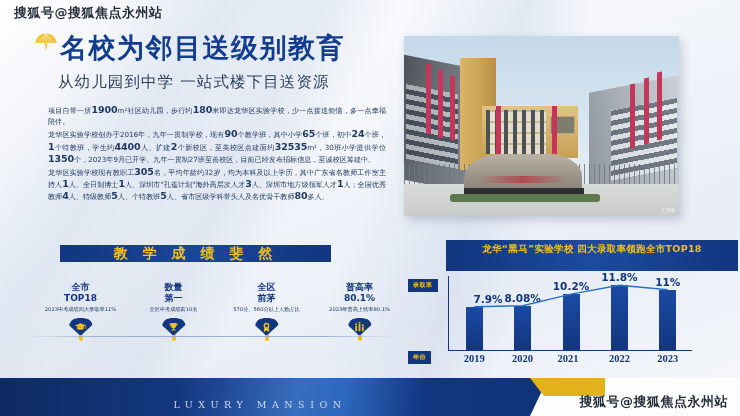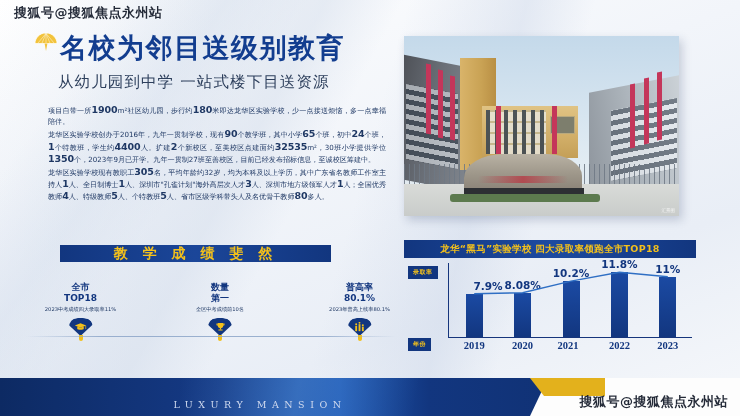--- a/index.html
+++ b/index.html
@@ -182,24 +182,25 @@
   .ph-stamp {
     position: absolute; right: 4px; bottom: 3px;
     font-size: 4.5px; color: rgba(255,255,255,.85);
     font-family: "DejaVu Sans", sans-serif;
   }
   
   .chart-card {
     position: absolute; left: 404px; top: 240px; width: 292px; height: 118px;
   }
   .chart-title {
-    width: 100%; height: 18px; line-height: 18px; text-align: center;
+    width: 100%; height: 31px; line-height: 18px; text-align: center;
     background: linear-gradient(90deg,#12367f,#1d4aa0 50%,#12367f);
     color: #f3c01b; font-size: 9.5px; font-weight: 700; letter-spacing: .3px;
     font-family: "DejaVu Sans", sans-serif;
+    margin-left: 42px;
   }
   .chart-body { position: relative; width: 100%; height: 100px; }
   .tag {
     position: absolute; background: #12367f; color: #f3c01b;
     font-size: 6px; font-weight: 700; padding: 2px 5px;
     font-family: "DejaVu Sans", sans-serif; letter-spacing: .5px;
   }
   .tag-y { left: 4px; top: 8px; }
   .tag-x { left: 4px; bottom: 7px; }
   .axis-y {
@@ -320,20 +321,36 @@
       <div class="pin">
         <div class="fan"></div>
           <div class="nub"></div>
         <div class="glyph">
           <svg viewBox="0 0 14 13" width="11" height="10">
             <path d="M3.5 1.2 h7 v3.2 a3.5 3.5 0 0 1 -7 0 Z" fill="#f3c01b"></path>
             <path d="M3.5 1.8 h-1.8 v1.4 a1.8 1.8 0 0 0 1.8 1.8 Z" fill="#f3c01b"></path>
             <path d="M10.5 1.8 h1.8 v1.4 a1.8 1.8 0 0 1 -1.8 1.8 Z" fill="#f3c01b"></path>
             <rect x="6.2" y="7.4" width="1.6" height="2.4" fill="#f3c01b"></rect>
             <rect x="4.2" y="9.6" width="5.6" height="1.6" rx=".4" fill="#f3c01b"></rect>
+          </svg>
+        </div>
+      </div>
+    </div>
+    <div class="stat">
+      <div class="l1">全区</div>
+      <div class="l2">前茅</div>
+      <div class="l3">570分、560分以上人数占比</div>
+      <div class="pin">
+        <div class="fan"></div>
+          <div class="nub"></div>
+        <div class="glyph">
+          <svg viewBox="0 0 13 13" width="11" height="11">
+            <circle cx="6.5" cy="4.4" r="3.4" fill="#f3c01b"></circle>
+            <circle cx="6.5" cy="4.4" r="1.7" fill="#12367f"></circle>
+            <path d="M4 7.2 L3.1 11.8 L6.5 10 L9.9 11.8 L9 7.2 Z" fill="#f3c01b"></path>
           </svg>
         </div>
       </div>
     </div>
     <div class="stat">
       <div class="l1">普高率</div>
       <div class="l2">80.1%</div>
       <div class="l3">2023年普高上线率80.1%</div>
       <div class="pin">
         <div class="fan"></div>

